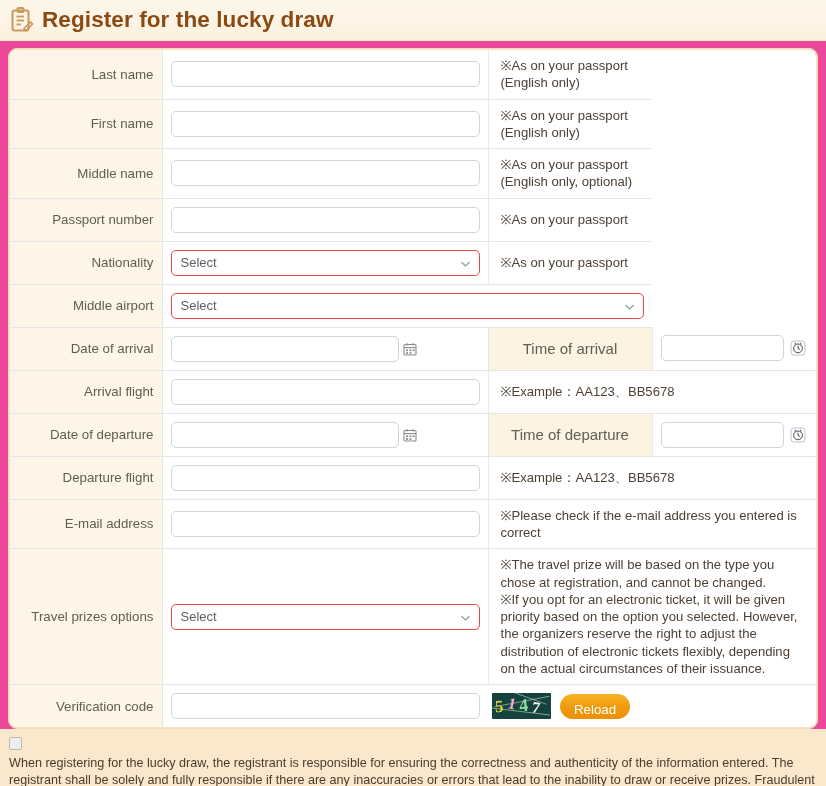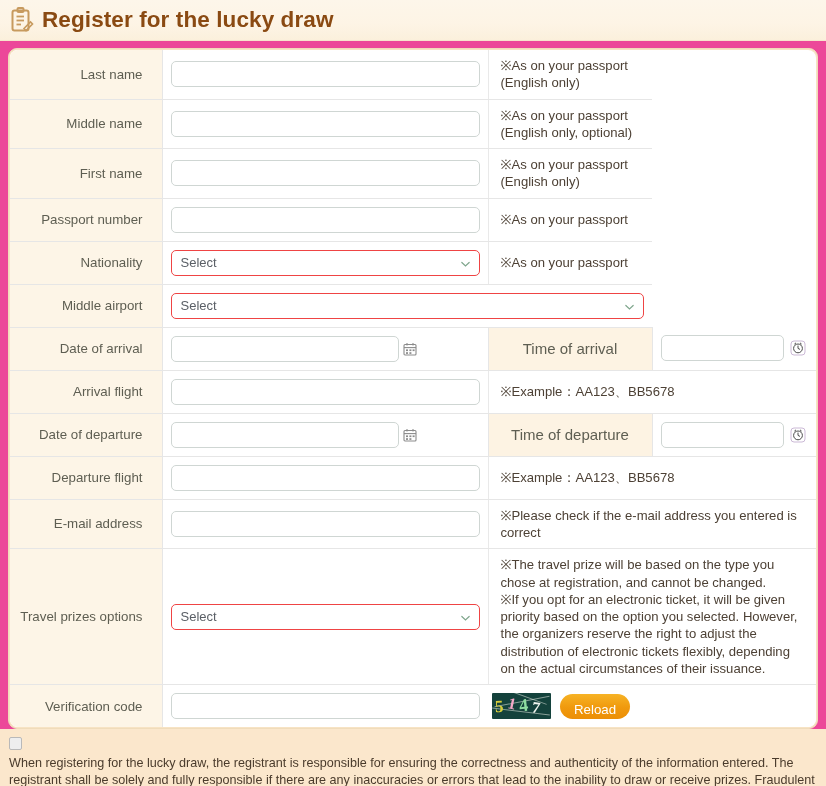--- a/index.html
+++ b/index.html
@@ -74,21 +74,21 @@
     vertical-align: middle;
   }
   .tbl tr:last-child td { border-bottom: none; }
 
   td.lbl {
     width: 152px;
     background: #fdf5e7;
     color: #5e5e52;
     font-size: 13.3px;
     text-align: right;
-    padding: 8px 19px 8px 6px;
+    padding: 8px 8px 8px 6px;
     border-right: 1px solid #e6e6e6;
   }
   td.fld {
     padding: 8px 8px 8px 8px;
     width: 326px;
   }
   td.fld.wide { width: auto; }
   td.hint {
     padding: 7px 10px 7px 12px;
     color: #4d4135;
@@ -268,33 +268,33 @@
 
         <tr>
           <td class="lbl">Last name</td>
           <td class="fld">
             <input class="inp" type="text" value="" style="">
           </td>
           <td class="hint">※As on your passport (English only)</td>
         </tr>
 
         <tr>
+          <td class="lbl">First name</td>
+          <td class="fld">
+            <input class="inp" type="text" value="" style="">
+          </td>
+          <td class="hint">※As on your passport (English only)</td>
+        </tr>
+
+        <tr>
           <td class="lbl">Middle name</td>
           <td class="fld">
             <input class="inp" type="text" value="" style="">
           </td>
           <td class="hint">※As on your passport (English only, optional)</td>
-        </tr>
-
-        <tr>
-          <td class="lbl">First name</td>
-          <td class="fld">
-            <input class="inp" type="text" value="" style="">
-          </td>
-          <td class="hint">※As on your passport (English only)</td>
         </tr>
 
         <tr>
           <td class="lbl">Passport number</td>
           <td class="fld">
             <input class="inp" type="text" value="" style="">
           </td>
           <td class="hint">※As on your passport</td>
         </tr>
 

